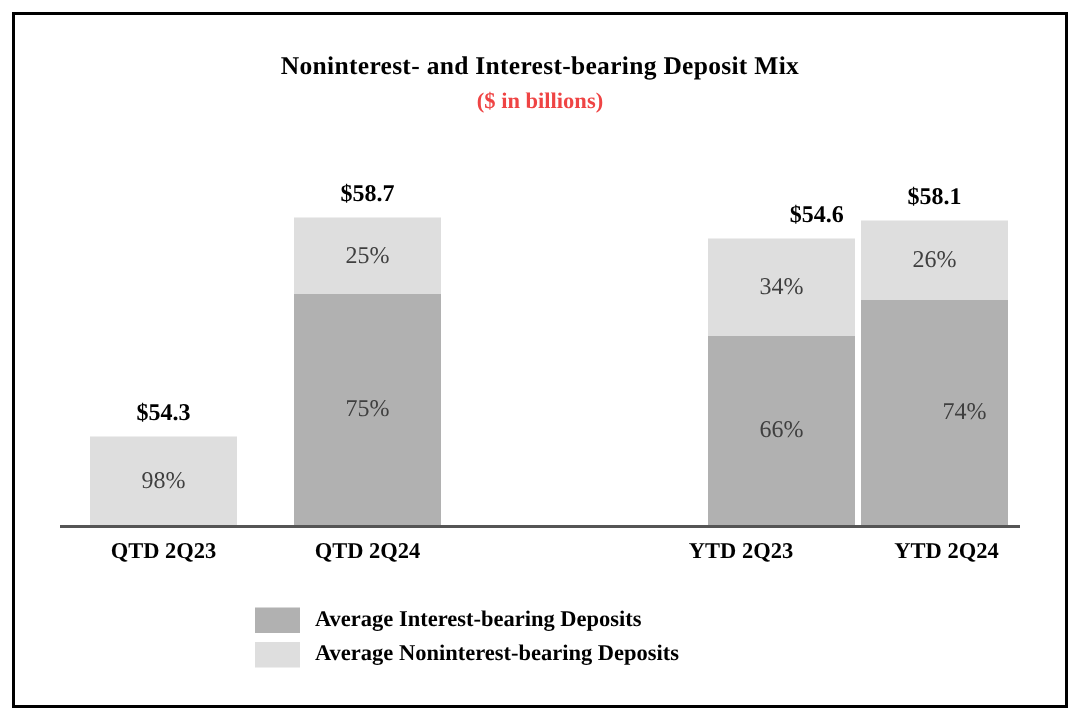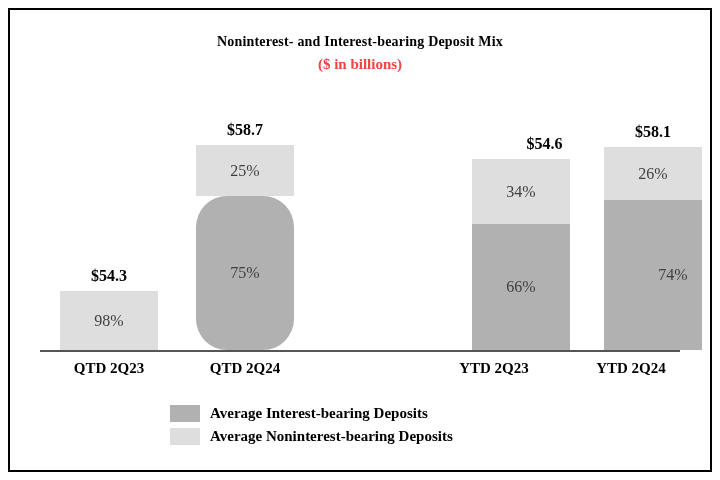--- a/index.html
+++ b/index.html
@@ -24,21 +24,21 @@
     background: #ffffff;
   }
   #title-block {
     position: absolute;
     left: 0;
     top: 24px;
     width: 100%;
     text-align: center;
   }
   #chart-title {
-    font-size: 14px;
+    font-size: 17px;
     font-weight: bold;
     color: #000000;
     letter-spacing: 0.2px;
   }
   #chart-subtitle {
     font-size: 15px;
     font-weight: bold;
     color: #ef4444;
     margin-top: 6px;
   }
@@ -158,39 +158,39 @@
         </div>
       </div>
     </div>
 
     <div class="bar-group" style="left:156px;">
       <div class="bar-total">$58.7</div>
       <div class="bar-stack">
         <div class="seg seg-noninterest" style="height:51px;">
           <span class="seg-label">25%</span>
         </div>
-        <div class="seg seg-interest" style="height:154px;border-radius:31px;">
+        <div class="seg seg-interest" style="height:154px;">
           <span class="seg-label">75%</span>
         </div>
       </div>
     </div>
 
     <div class="bar-group" style="left:385px;padding-left:47px;">
       <div class="bar-total">$54.6</div>
       <div class="bar-stack">
         <div class="seg seg-noninterest" style="height:65px;">
           <span class="seg-label">34%</span>
         </div>
         <div class="seg seg-interest" style="height:126px;">
           <span class="seg-label">66%</span>
         </div>
       </div>
     </div>
 
-    <div class="bar-group" style="left:564px;">
+    <div class="bar-group" style="left:534px;">
       <div class="bar-total">$58.1</div>
       <div class="bar-stack">
         <div class="seg seg-noninterest" style="height:53px;">
           <span class="seg-label">26%</span>
         </div>
         <div class="seg seg-interest" style="height:150px;padding-left:40px;">
           <span class="seg-label">74%</span>
         </div>
       </div>
     </div>

